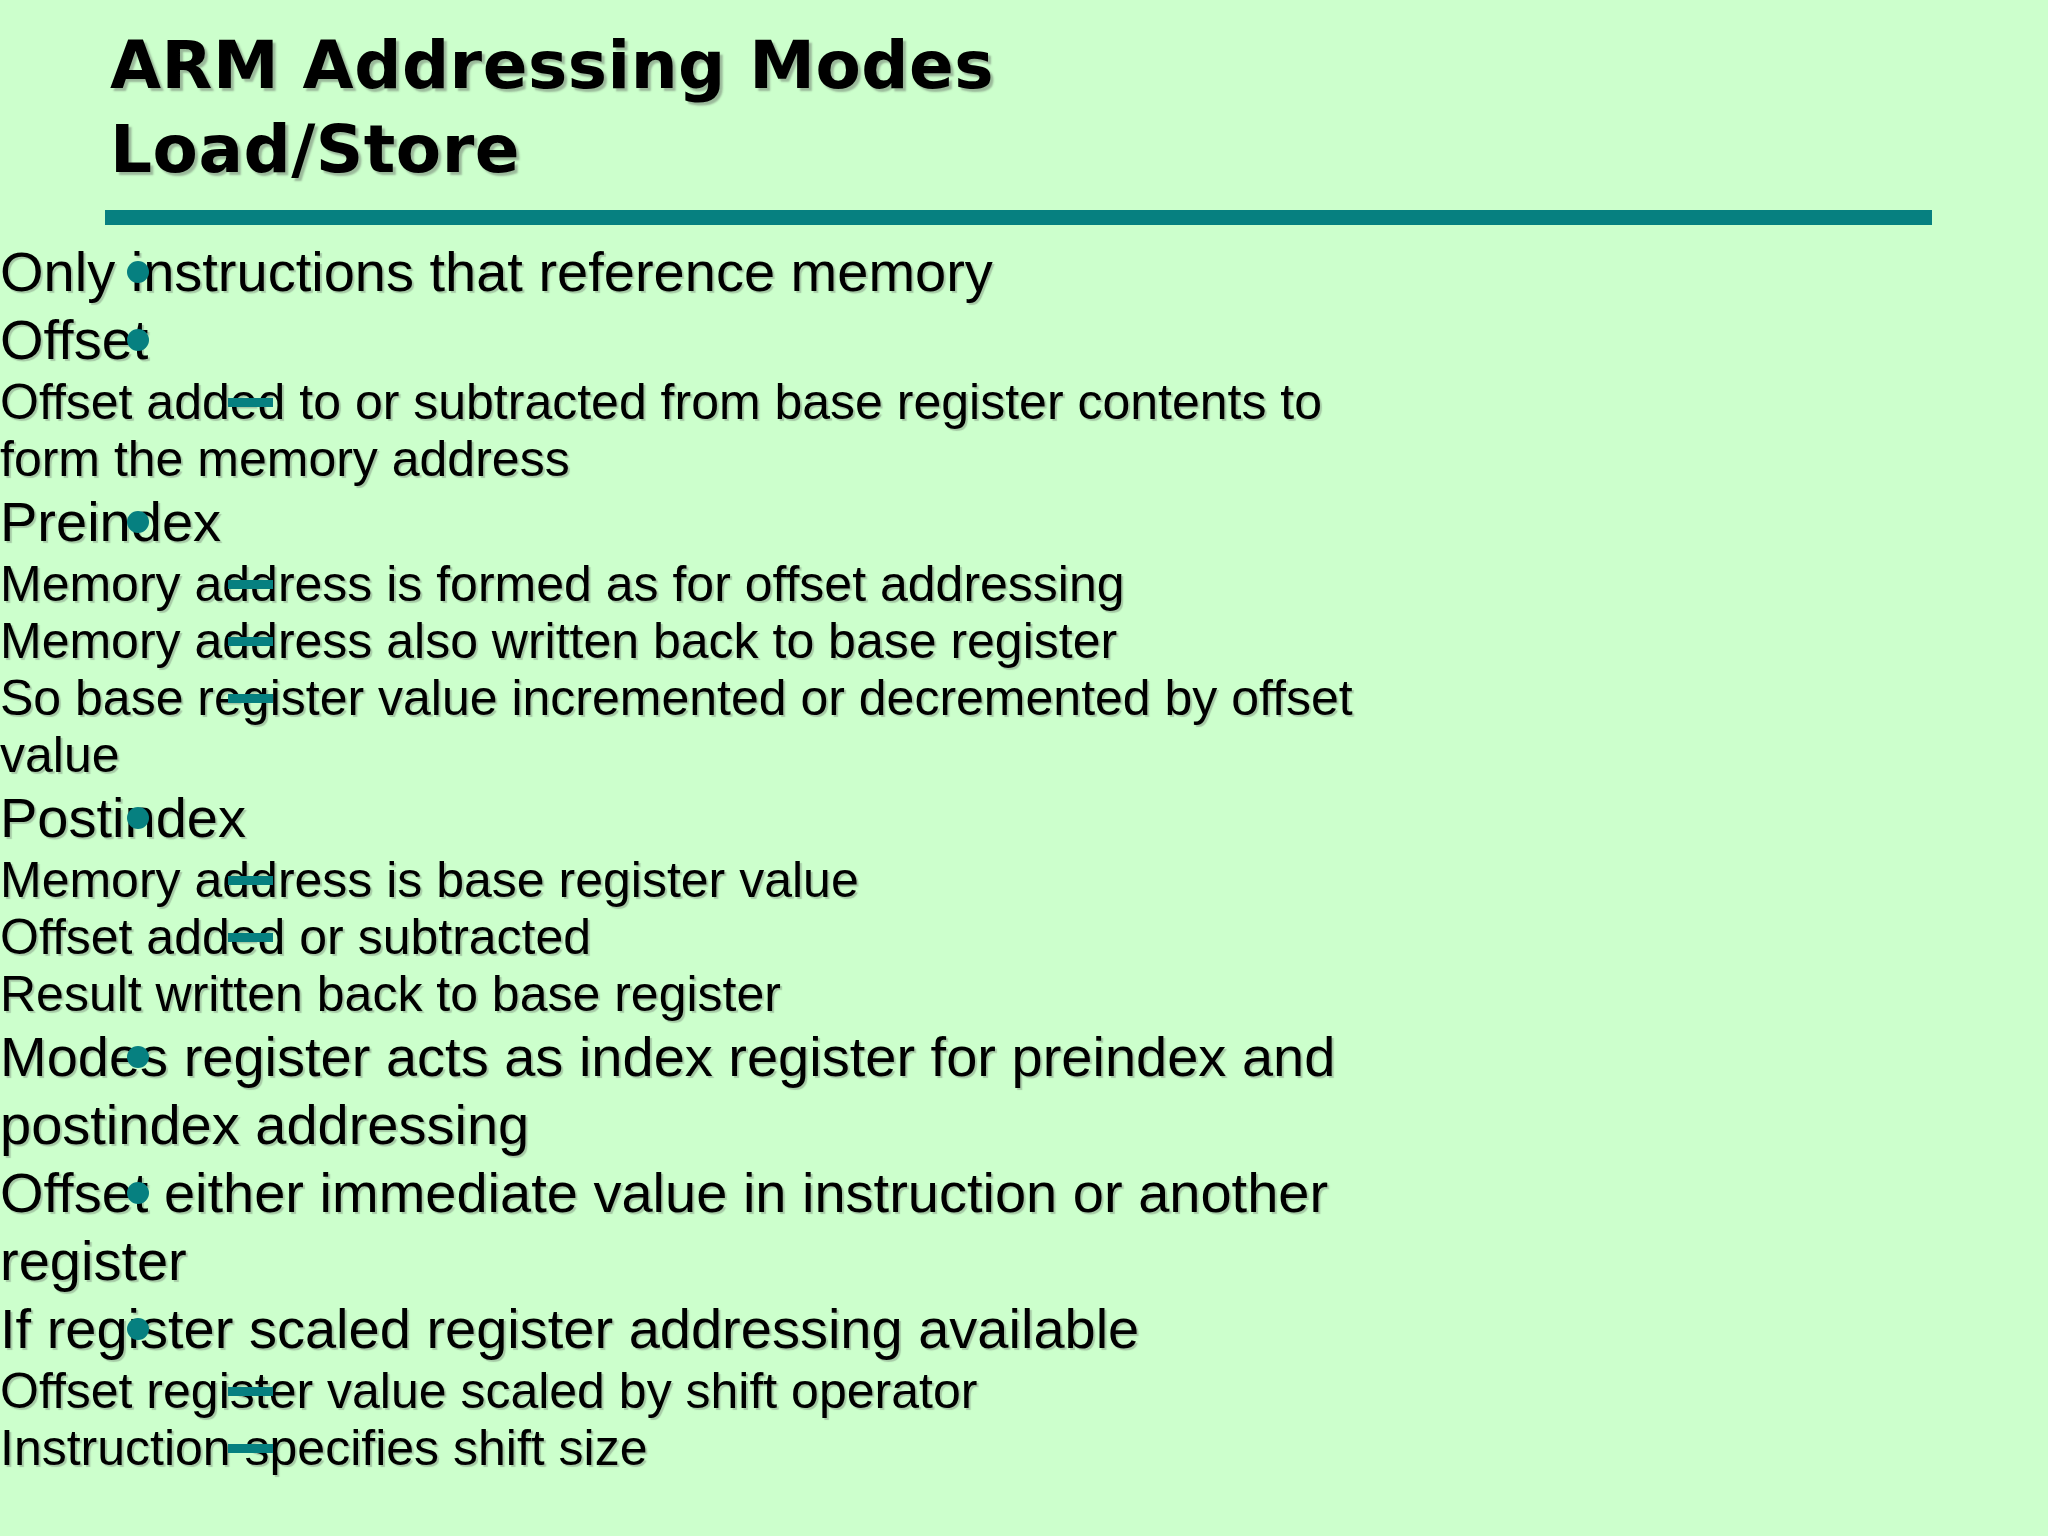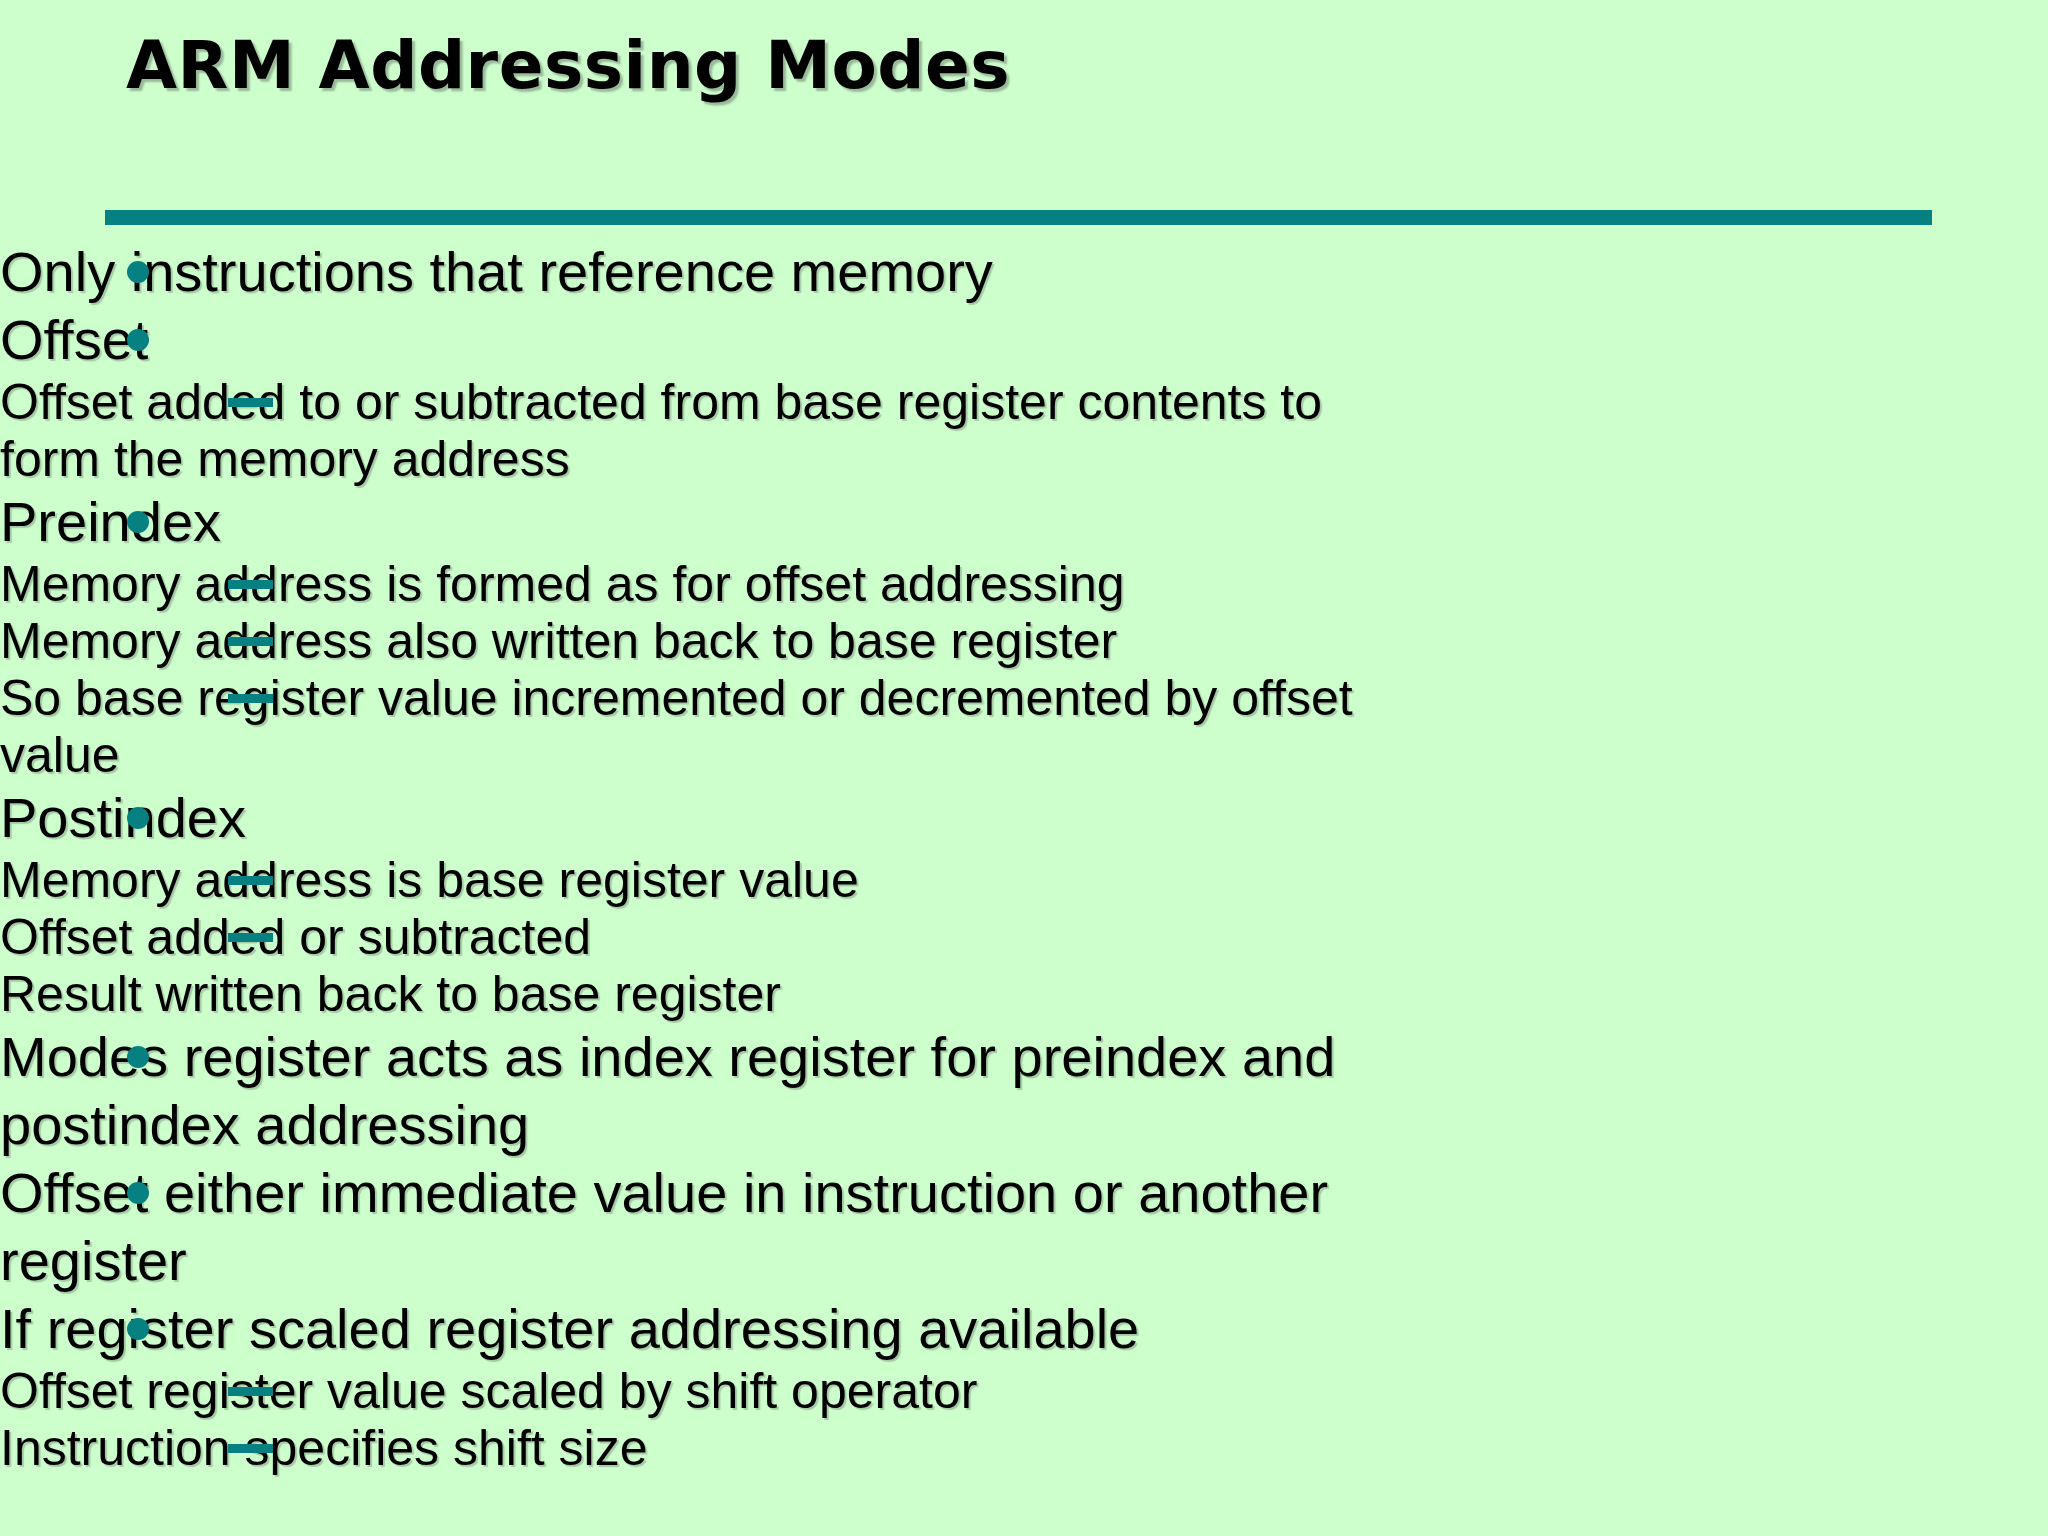--- a/index.html
+++ b/index.html
@@ -20,21 +20,20 @@
   .title{
     position:absolute;left:110px;top:24px;
     font-family:"DejaVu Sans",sans-serif;
     font-weight:bold;
     font-size:66px;
     line-height:84px;
     letter-spacing:0.5px;
     color:var(--text);
     text-shadow:3px 3px 2px rgba(80,80,80,0.40);
     white-space:nowrap;
-    margin-left:16px;
   }
   .rule{
     position:absolute;left:105px;top:210px;
     width:1827px;height:15px;
     background:var(--teal);
   }
   ul.bullets{
     position:absolute;left:0;top:238px;
     width:2010px;
     margin:0;padding:0;list-style:none;
@@ -64,20 +63,21 @@
     width:45px;height:9px;
     background:var(--teal);
   }
 </style>
 </head>
 <body>
 
 <div class="slide">
   <div class="title">
     <div>ARM Addressing Modes</div>
+    <div>Load/Store</div>
   </div>
   <div class="rule"></div>
   <ul class="bullets" id="bullet-list">
       <li class="lv1"><span class="marker"></span><span class="txt">Only instructions that reference memory</span></li>
       <li class="lv1"><span class="marker"></span><span class="txt">Offset</span></li>
       <li class="lv2"><span class="marker"></span><span class="txt">Offset added to or subtracted from base register contents to
 form the memory address</span></li>
       <li class="lv1"><span class="marker"></span><span class="txt">Preindex</span></li>
       <li class="lv2"><span class="marker"></span><span class="txt">Memory address is formed as for offset addressing</span></li>
       <li class="lv2"><span class="marker"></span><span class="txt">Memory address also written back to base register</span></li>

